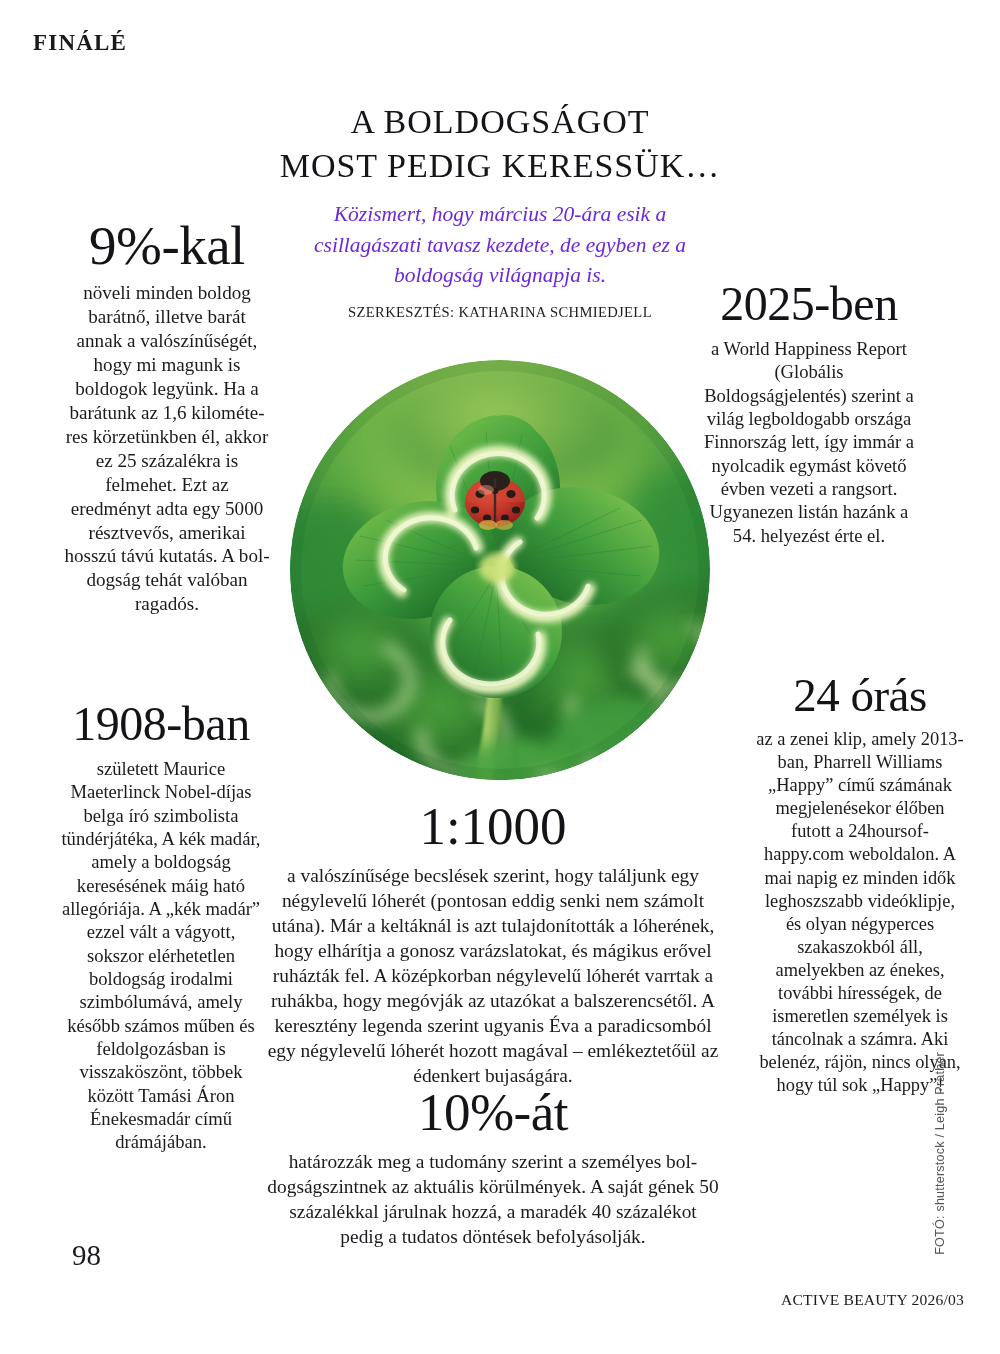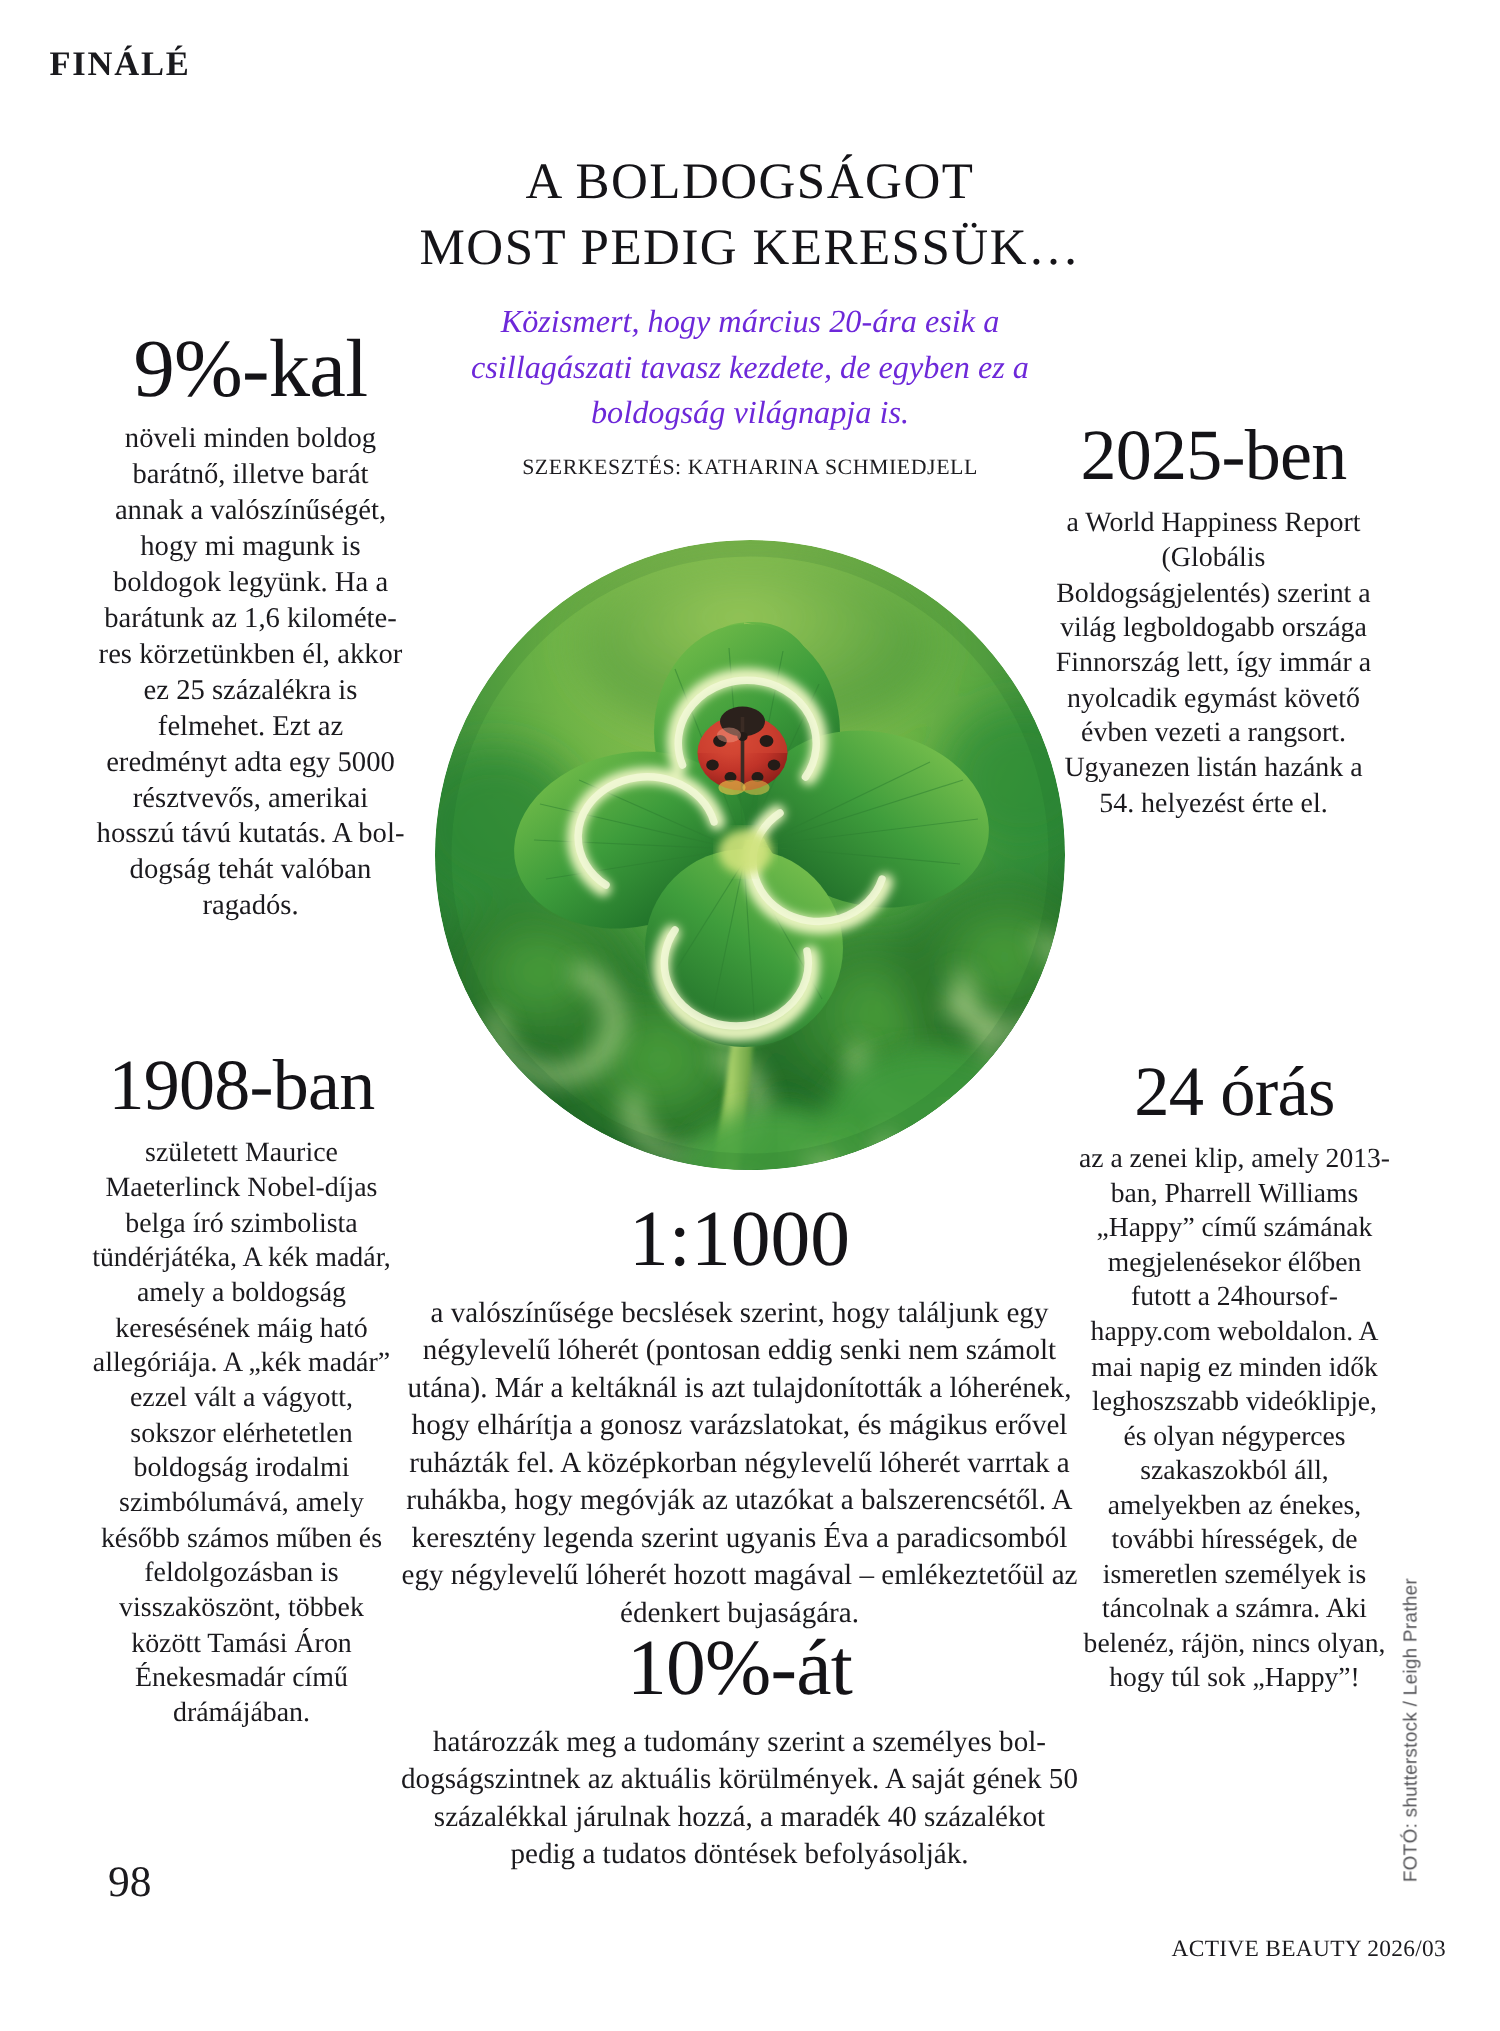--- a/index.html
+++ b/index.html
@@ -101,21 +101,21 @@
   #mod-2025 { left: 680px; top: 280px; width: 258px; text-align: center; }
   #mod-2025 .big { font-size: 48px; letter-spacing: -0.5px; }
   #mod-2025 .body { font-size: 18.6px; margin-top: 9px; padding: 0 22px; }
 
   
   #mod-1908 { left: 30px; top: 700px; width: 262px; text-align: center; }
   #mod-1908 .big { font-size: 48px; letter-spacing: -0.5px; }
   #mod-1908 .body { font-size: 18.6px; margin-top: 9px; padding: 0 28px; }
 
   
-  #mod-24 { left: 703px; top: 672px; width: 240px; text-align: center; margin-top: 33px; }
+  #mod-24 { left: 740px; top: 672px; width: 240px; text-align: center; }
   #mod-24 .big { font-size: 47px; letter-spacing: -0.5px; }
   #mod-24 .body { font-size: 18.4px; margin-top: 9px; padding: 0 16px; }
 
   
   #mod-1000 { left: 262px; top: 800px; width: 462px; text-align: center; }
   #mod-1000 .big { font-size: 53px; letter-spacing: 0px; }
   #mod-1000 .body { font-size: 19.4px; margin-top: 10px; line-height: 1.29; padding: 0 4px; }
 
   
   #mod-10 { left: 262px; top: 1086px; width: 462px; text-align: center; }

